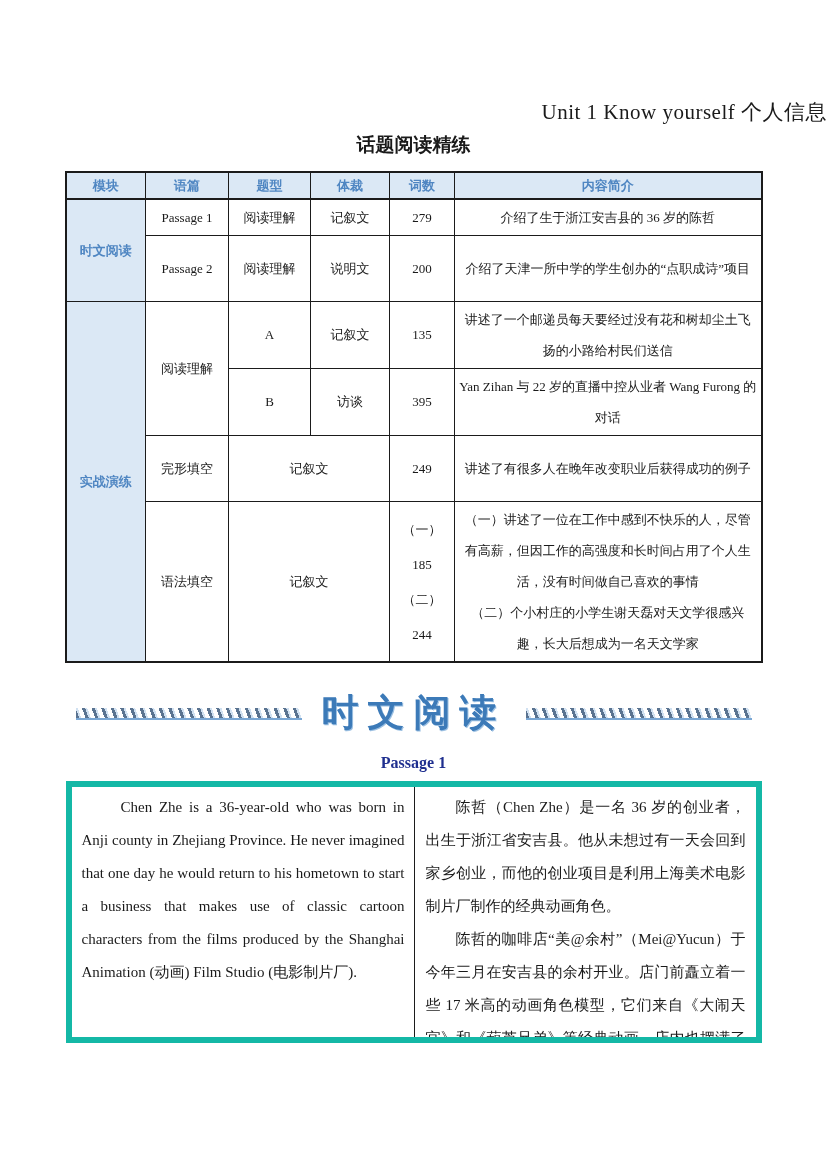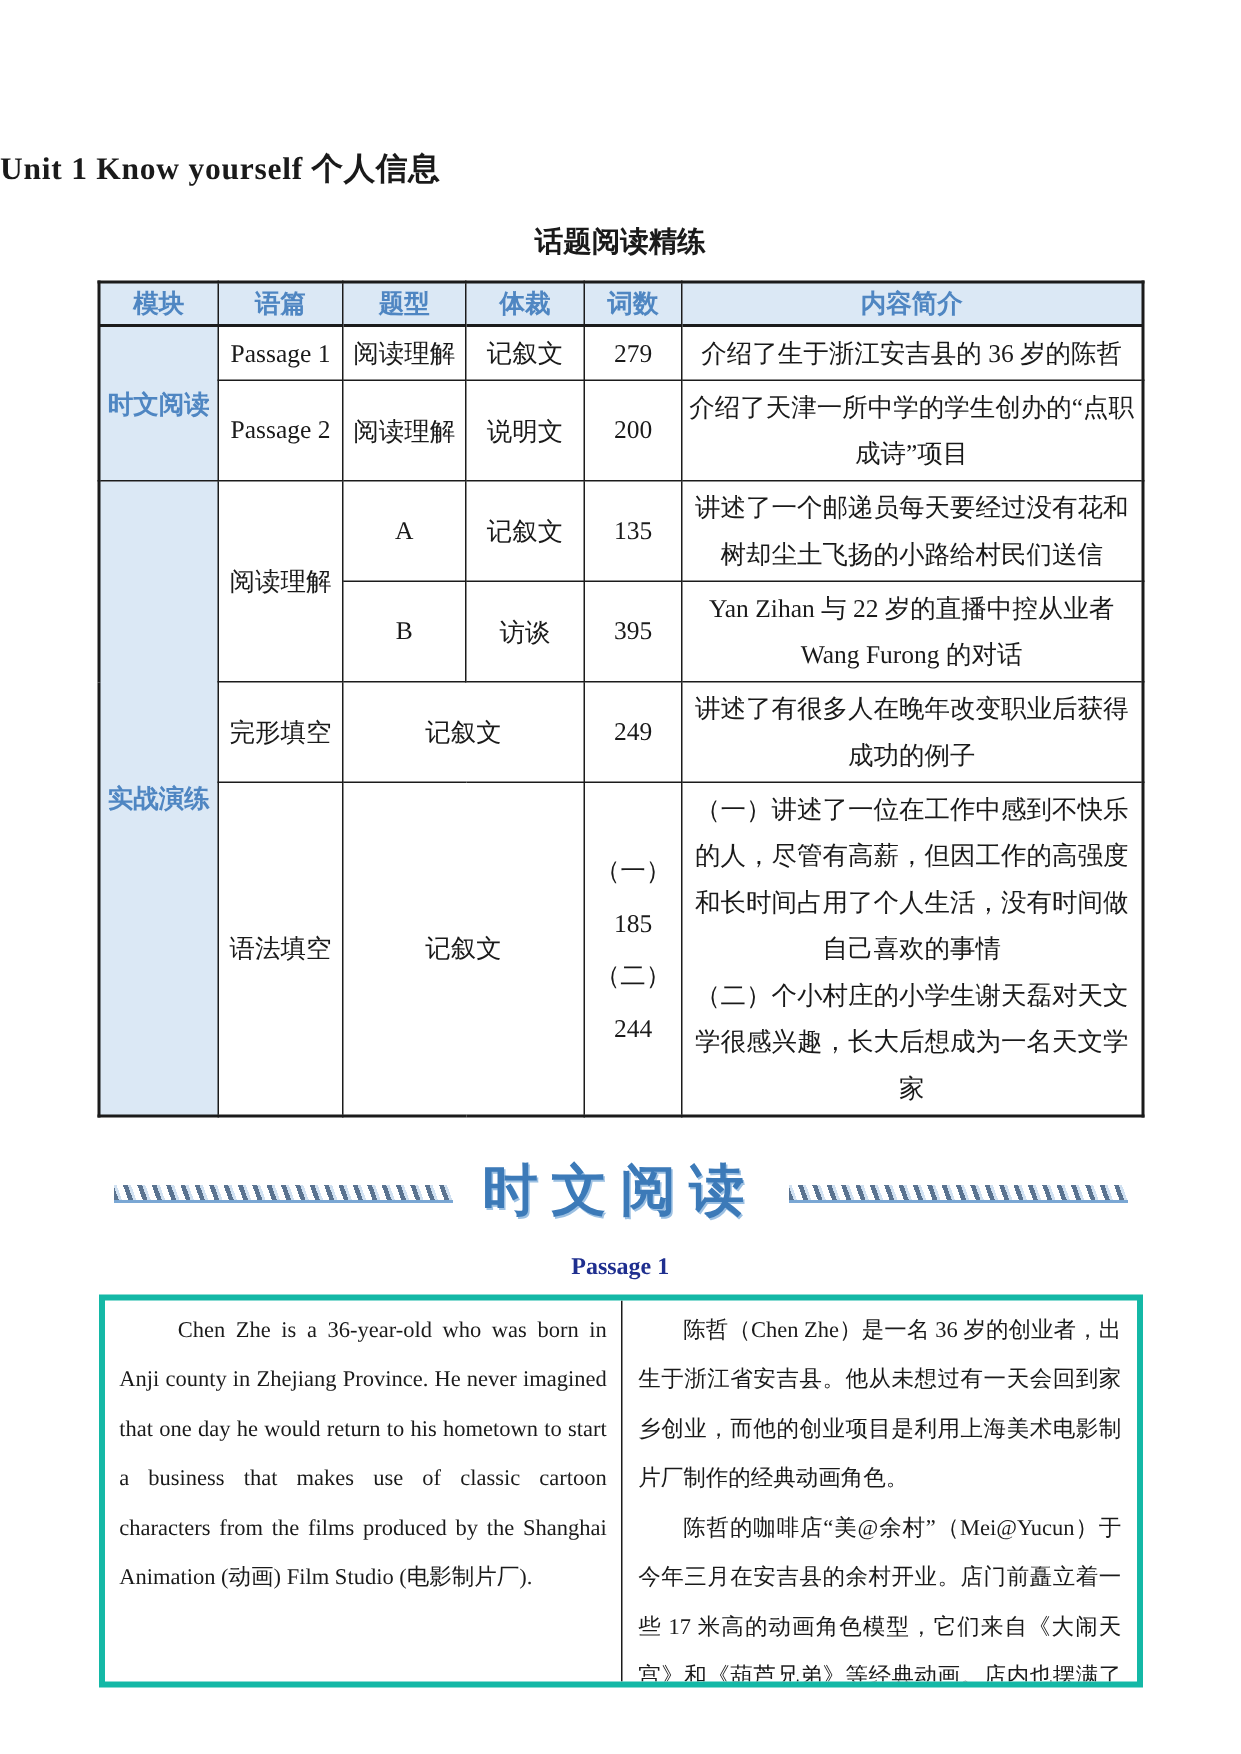--- a/index.html
+++ b/index.html
@@ -2,35 +2,35 @@
 <html><head>
 <meta charset="utf-8">
 <style>
   html,body{margin:0;padding:0;}
   body{
     width:827px;height:1169px;background:#ffffff;
     font-family:"Liberation Serif","DejaVu Serif",serif;
     color:#1a1a1a;position:relative;overflow:hidden;
   }
   .doc-title{
-    margin:98px 0 0 0;text-align:left;
-    font-size:21px;font-weight:bold;letter-spacing:.5px;
+    margin:98px 0 0 0;text-align:right;
+    font-size:21px;font-weight:normal;letter-spacing:.5px;
   }
   .doc-subtitle{
-    margin:22px 0 0 0;text-align:center;
+    margin:6px 0 0 0;text-align:center;
     font-size:19px;font-weight:bold;
   }
   table.main{
     width:696px;margin:13px auto 0 auto;
     border-collapse:collapse;table-layout:fixed;
     border:2px solid #1b1b1b;
   }
   table.main th,table.main td{
     border:1px solid #1b1b1b;
-    font-size:17px;text-align:center;vertical-align:middle;
+    font-size:13px;text-align:center;vertical-align:middle;
     padding:2px 4px;box-sizing:border-box;
     word-break:break-word;
   }
   table.main th{
     background:#dbe8f5;color:#4f86c2;font-weight:bold;height:27px;
     border-bottom:2px solid #1b1b1b;
   }
   td.module-cell{
     background:#dbe8f5;color:#4f86c2;font-weight:bold;
   }
@@ -58,21 +58,21 @@
     text-shadow:1px 1px 0 #9cc0e2;
     font-family:"Liberation Serif","DejaVu Serif",serif;
     white-space:nowrap;
   }
   .passage-label{
     margin:20px 0 0 0;text-align:center;
     color:#1f2f8f;font-weight:bold;font-size:16px;
   }
   .passage-box{
     width:696px;height:262px;margin:9px auto 0 auto;
-    border:4px solid #14b8a6;display:flex;box-sizing:border-box;
+    border:6px solid #14b8a6;display:flex;box-sizing:border-box;
     overflow:hidden;
   }
   .passage-col{
     box-sizing:border-box;padding:4px 10px 0 10px;
     font-size:15px;line-height:33px;text-align:justify;
     overflow:hidden;
   }
   .passage-col.en{width:349px;}
   .passage-col.zh{width:347px;border-left:1px solid #1b1b1b;}
   .passage-col p{margin:0;}

